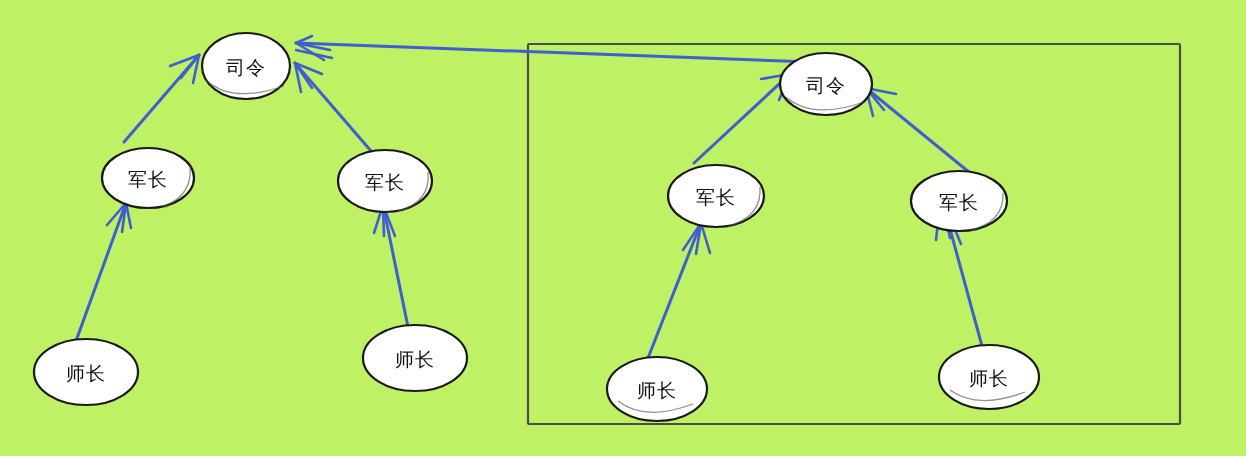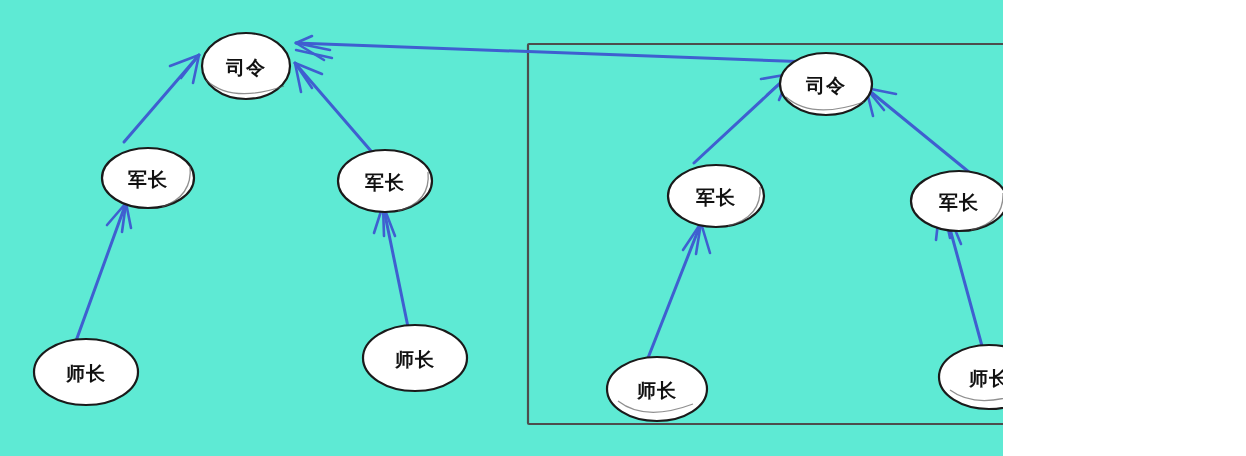--- a/index.html
+++ b/index.html
@@ -6,25 +6,24 @@
   html, body {
     margin: 0;
     padding: 0;
     background: #ffffff;
   }
   body {
     font-family: "DejaVu Sans", "Liberation Sans", sans-serif;
   }
   #canvas-wrap {
     position: relative;
-    width: 1003px;
+    width: 1246px;
     height: 456px;
-    background: #5eead4;
+    background: #bef264;
     overflow: hidden;
-    font-weight: bold;
   }
   #diagram-svg {
     position: absolute;
     left: 0;
     top: 0;
     width: 1246px;
     height: 456px;
     display: block;
   }
   .node-label {

